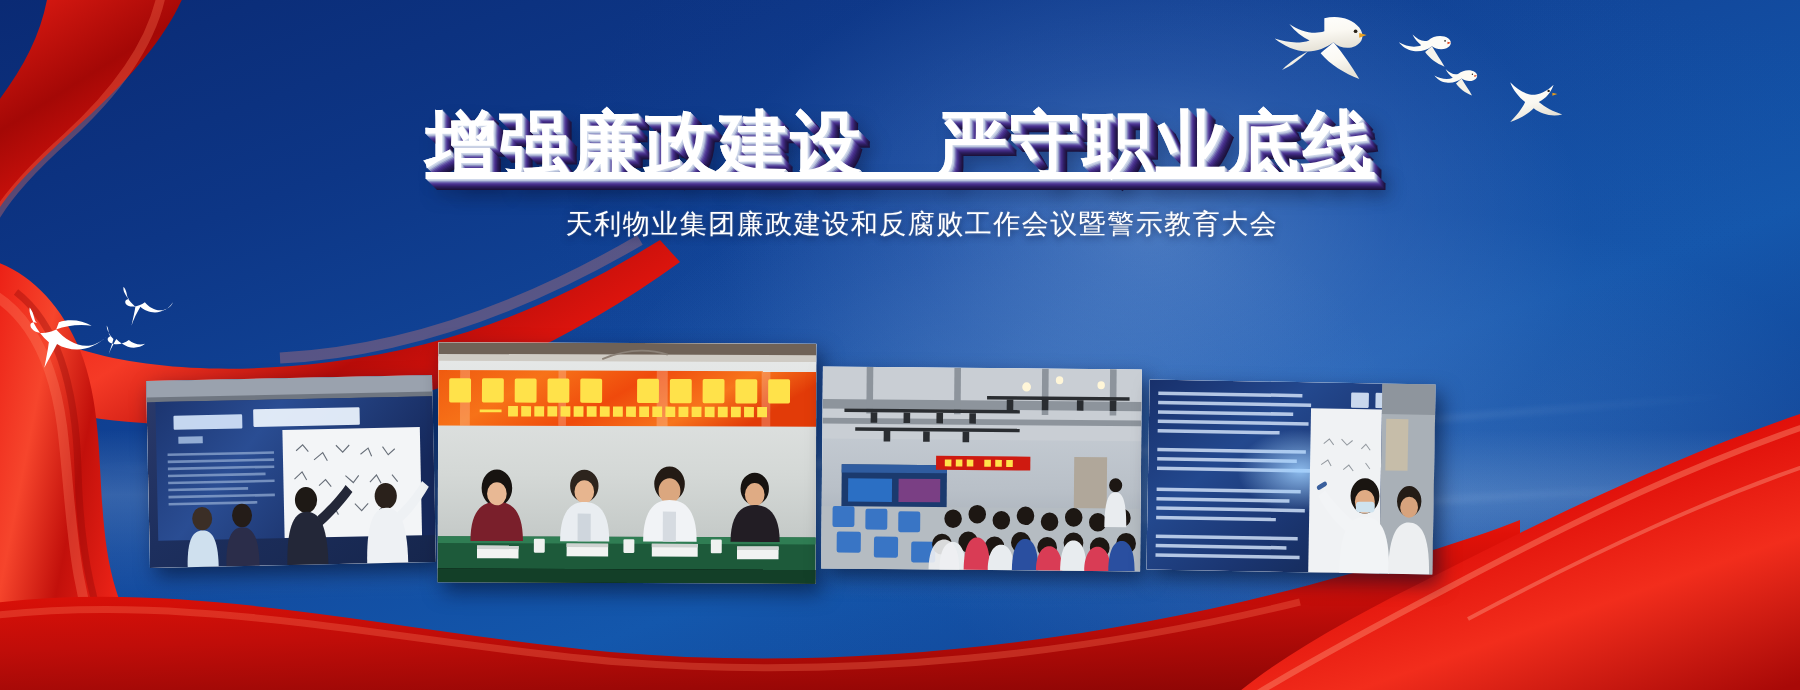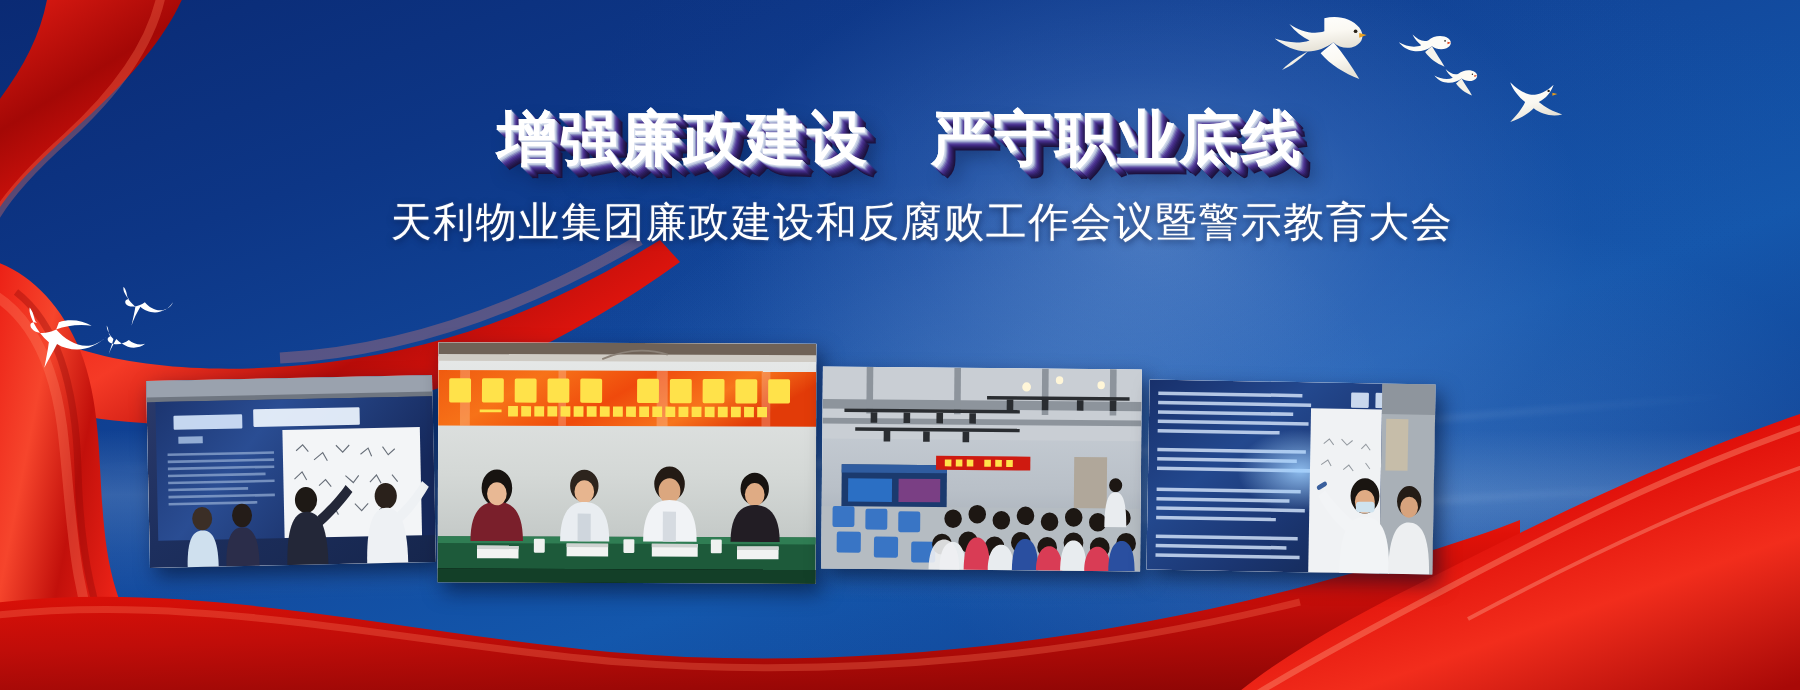--- a/index.html
+++ b/index.html
@@ -45,45 +45,46 @@
 
   
   #title-block{
     position:absolute;left:0;right:0;top:108px;text-align:center;
     pointer-events:none;
   }
   .main-title{
     display:inline-block;
     font-family:"DejaVu Sans","Liberation Sans",sans-serif;
     font-weight:bold;
-    font-size:60px;
+    font-size:71px;
     line-height:1.02;
     letter-spacing:2px;
     color:#ffffff;
     background:linear-gradient(180deg,#ffffff 0%,#ffffff 52%,#eef3fb 68%,#ffffff 100%);
     -webkit-background-clip:text;background-clip:text;
     text-shadow:
       1px 1px 0 #cfd8ea,
       2px 2px 0 #b9c3dc,
       3px 3px 0 #8e92c4,
       4px 4px 0 #6d63ad,
       5px 5px 0 #55419a,
       6px 6px 0 #452e88,
       7px 7px 0 #3a2676,
       8px 8px 0 #2f1f63,
       9px 9px 0 #281a55,
       10px 10px 0 #221648,
       11px 11px 0 #1d123c,
       13px 14px 18px rgba(5,12,40,0.55);
     white-space:pre;
+    text-decoration:underline;
   }
   .sub-title{
     margin-top:26px;
     font-family:"DejaVu Sans","Liberation Sans",sans-serif;
-    font-size:41px;
+    font-size:27px;
     font-weight:normal;
     letter-spacing:1.5px;
     color:#ffffff;
     text-shadow:0 2px 7px rgba(6,20,60,0.70), 0 0 2px rgba(255,255,255,0.35);
     padding-left:44px;
   }
 
   
   #photo-strip{position:absolute;left:0;top:0;width:1800px;height:690px;pointer-events:none;}
   .photo{

